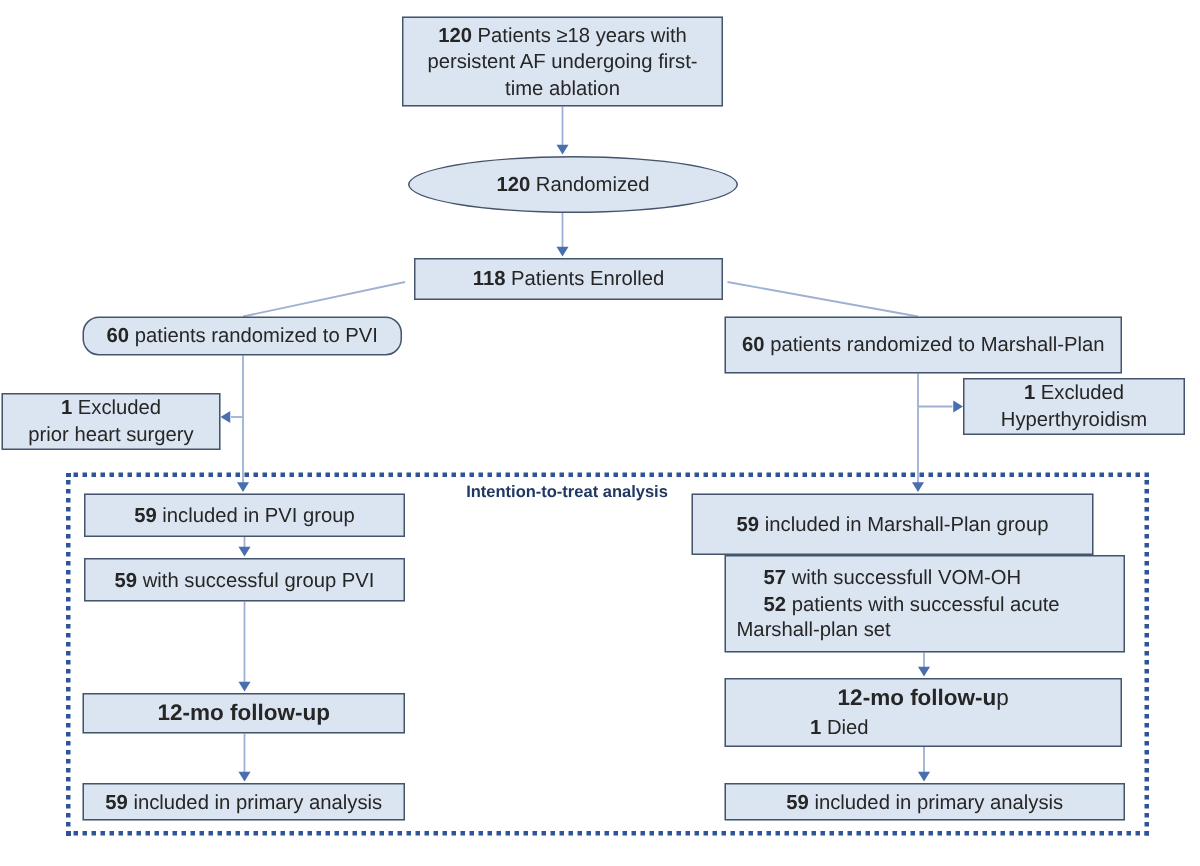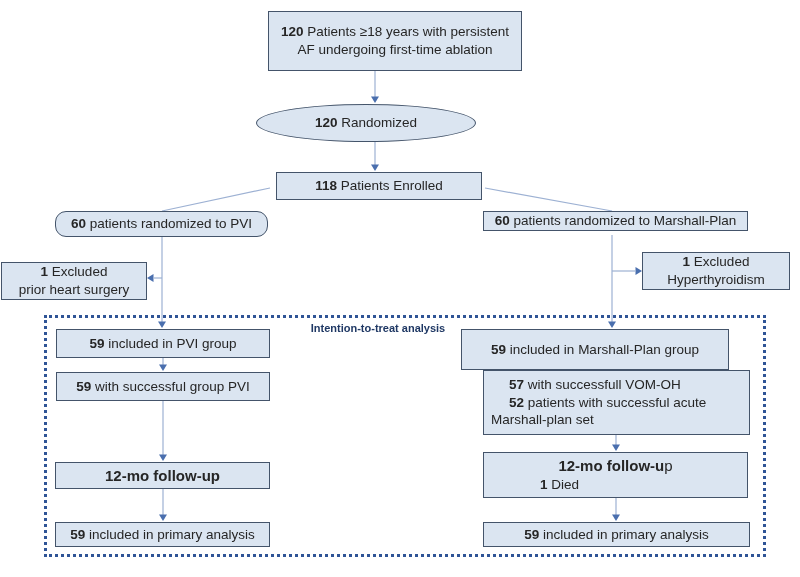--- a/index.html
+++ b/index.html
@@ -67,36 +67,36 @@
     <line x1="616" y1="358" x2="616" y2="364"></line>
     <polygon points="612,363.5 620,363.5 616,370"></polygon>
 
     <line x1="616" y1="435" x2="616" y2="445"></line>
     <polygon points="612,444.5 620,444.5 616,451"></polygon>
 
     <line x1="616" y1="498" x2="616" y2="515"></line>
     <polygon points="612,514.5 620,514.5 616,521"></polygon>
   </svg>
 
-  <div class="node" style="left:268px;top:11px;width:254px;height:60px;padding:2px 9px;">
+  <div class="node" style="left:268px;top:11px;width:214px;height:60px;padding:2px 9px;">
     <div class="row"><span class="num">120</span><span> Patients ≥18 years with persistent AF undergoing first-time ablation</span></div>
   </div>
 
-  <div class="node ellipse" style="left:256px;top:104px;width:220px;height:38px;">
+  <div class="node ellipse" style="left:272px;top:104px;width:220px;height:38px;">
     <div class="row"><span class="num">120</span><span> Randomized</span></div>
   </div>
 
   <div class="node" style="left:276px;top:172px;width:206px;height:28px;">
     <div class="row"><span class="num">118</span><span> Patients Enrolled</span></div>
   </div>
 
   <div class="node" style="left:55px;top:211px;width:213px;height:26px;border-radius:11px;">
     <div class="row"><span class="num">60</span><span> patients randomized to PVI</span></div>
   </div>
-  <div class="node" style="left:483px;top:211px;width:265px;height:20px;">
+  <div class="node" style="left:483px;top:211px;width:265px;height:38px;">
     <div class="row"><span class="num">60</span><span> patients randomized to Marshall-Plan</span></div>
   </div>
 
   <div class="node" style="left:1px;top:262px;width:146px;height:38px;">
     <div class="row"><span class="num">1</span><span> Excluded</span></div>
     <div class="row">prior heart surgery</div>
   </div>
   <div class="node" style="left:642px;top:252px;width:148px;height:38px;">
     <div class="row"><span class="num">1</span><span> Excluded</span></div>
     <div class="row">Hyperthyroidism</div>

